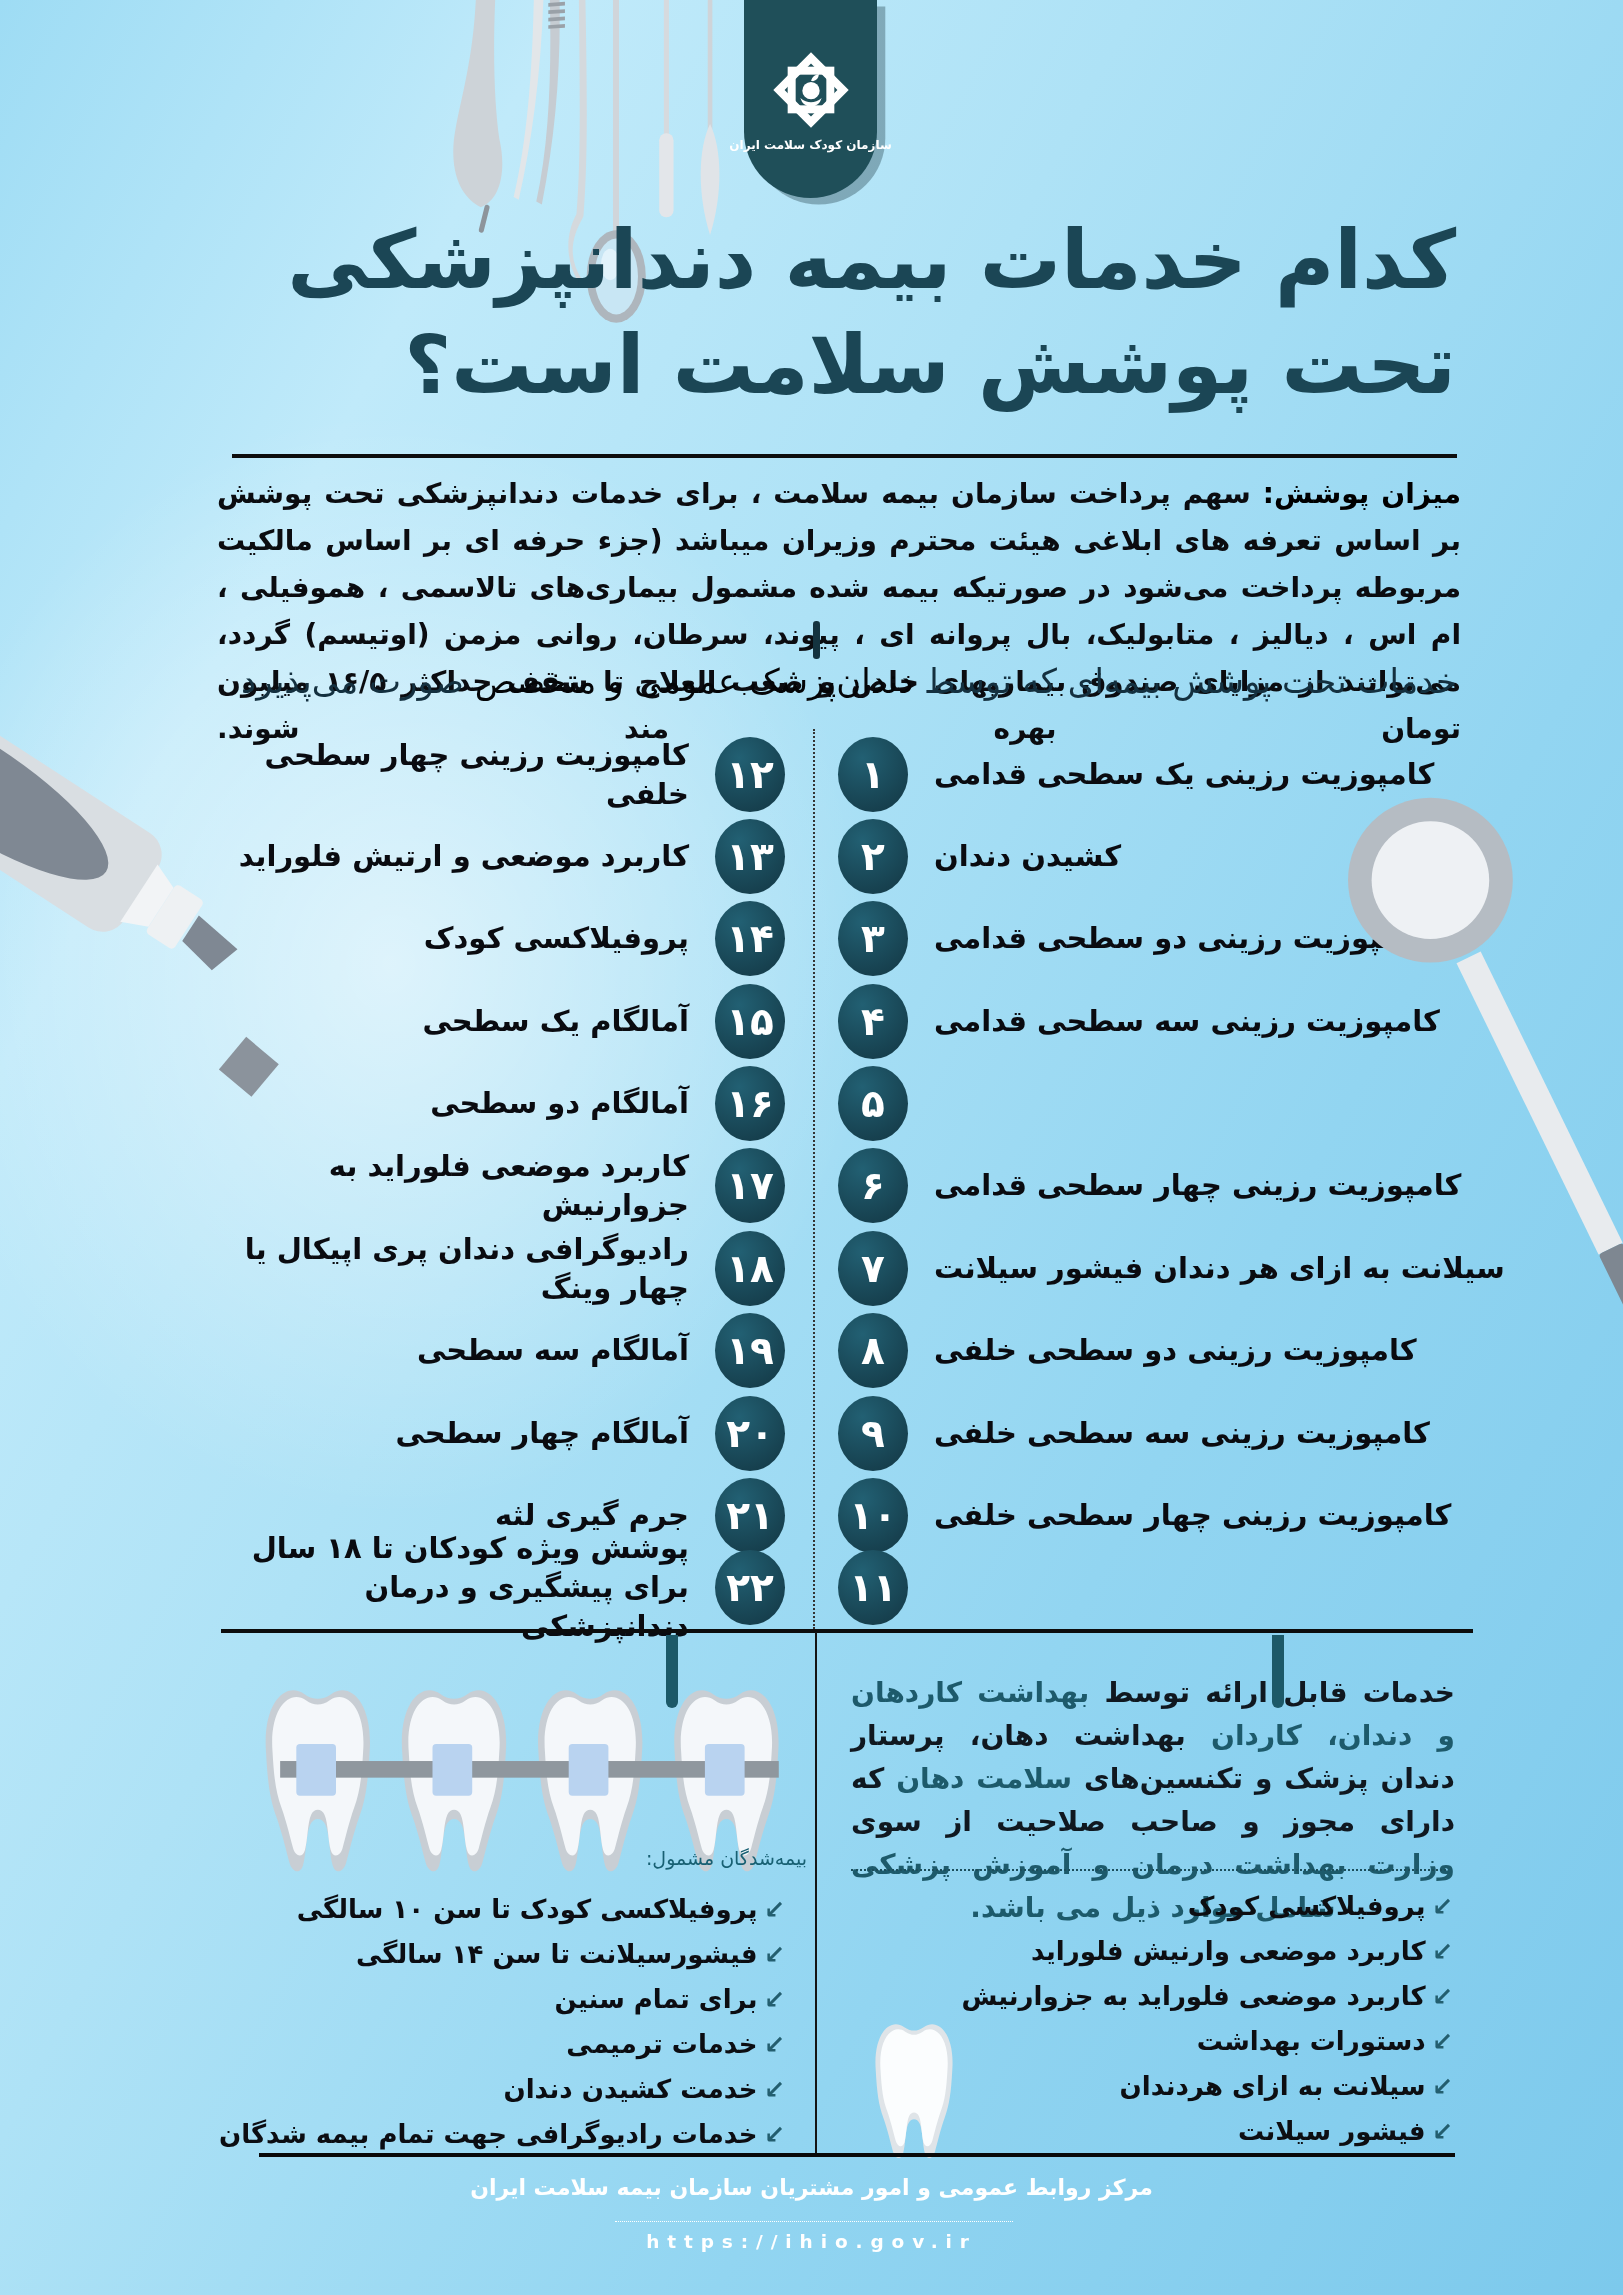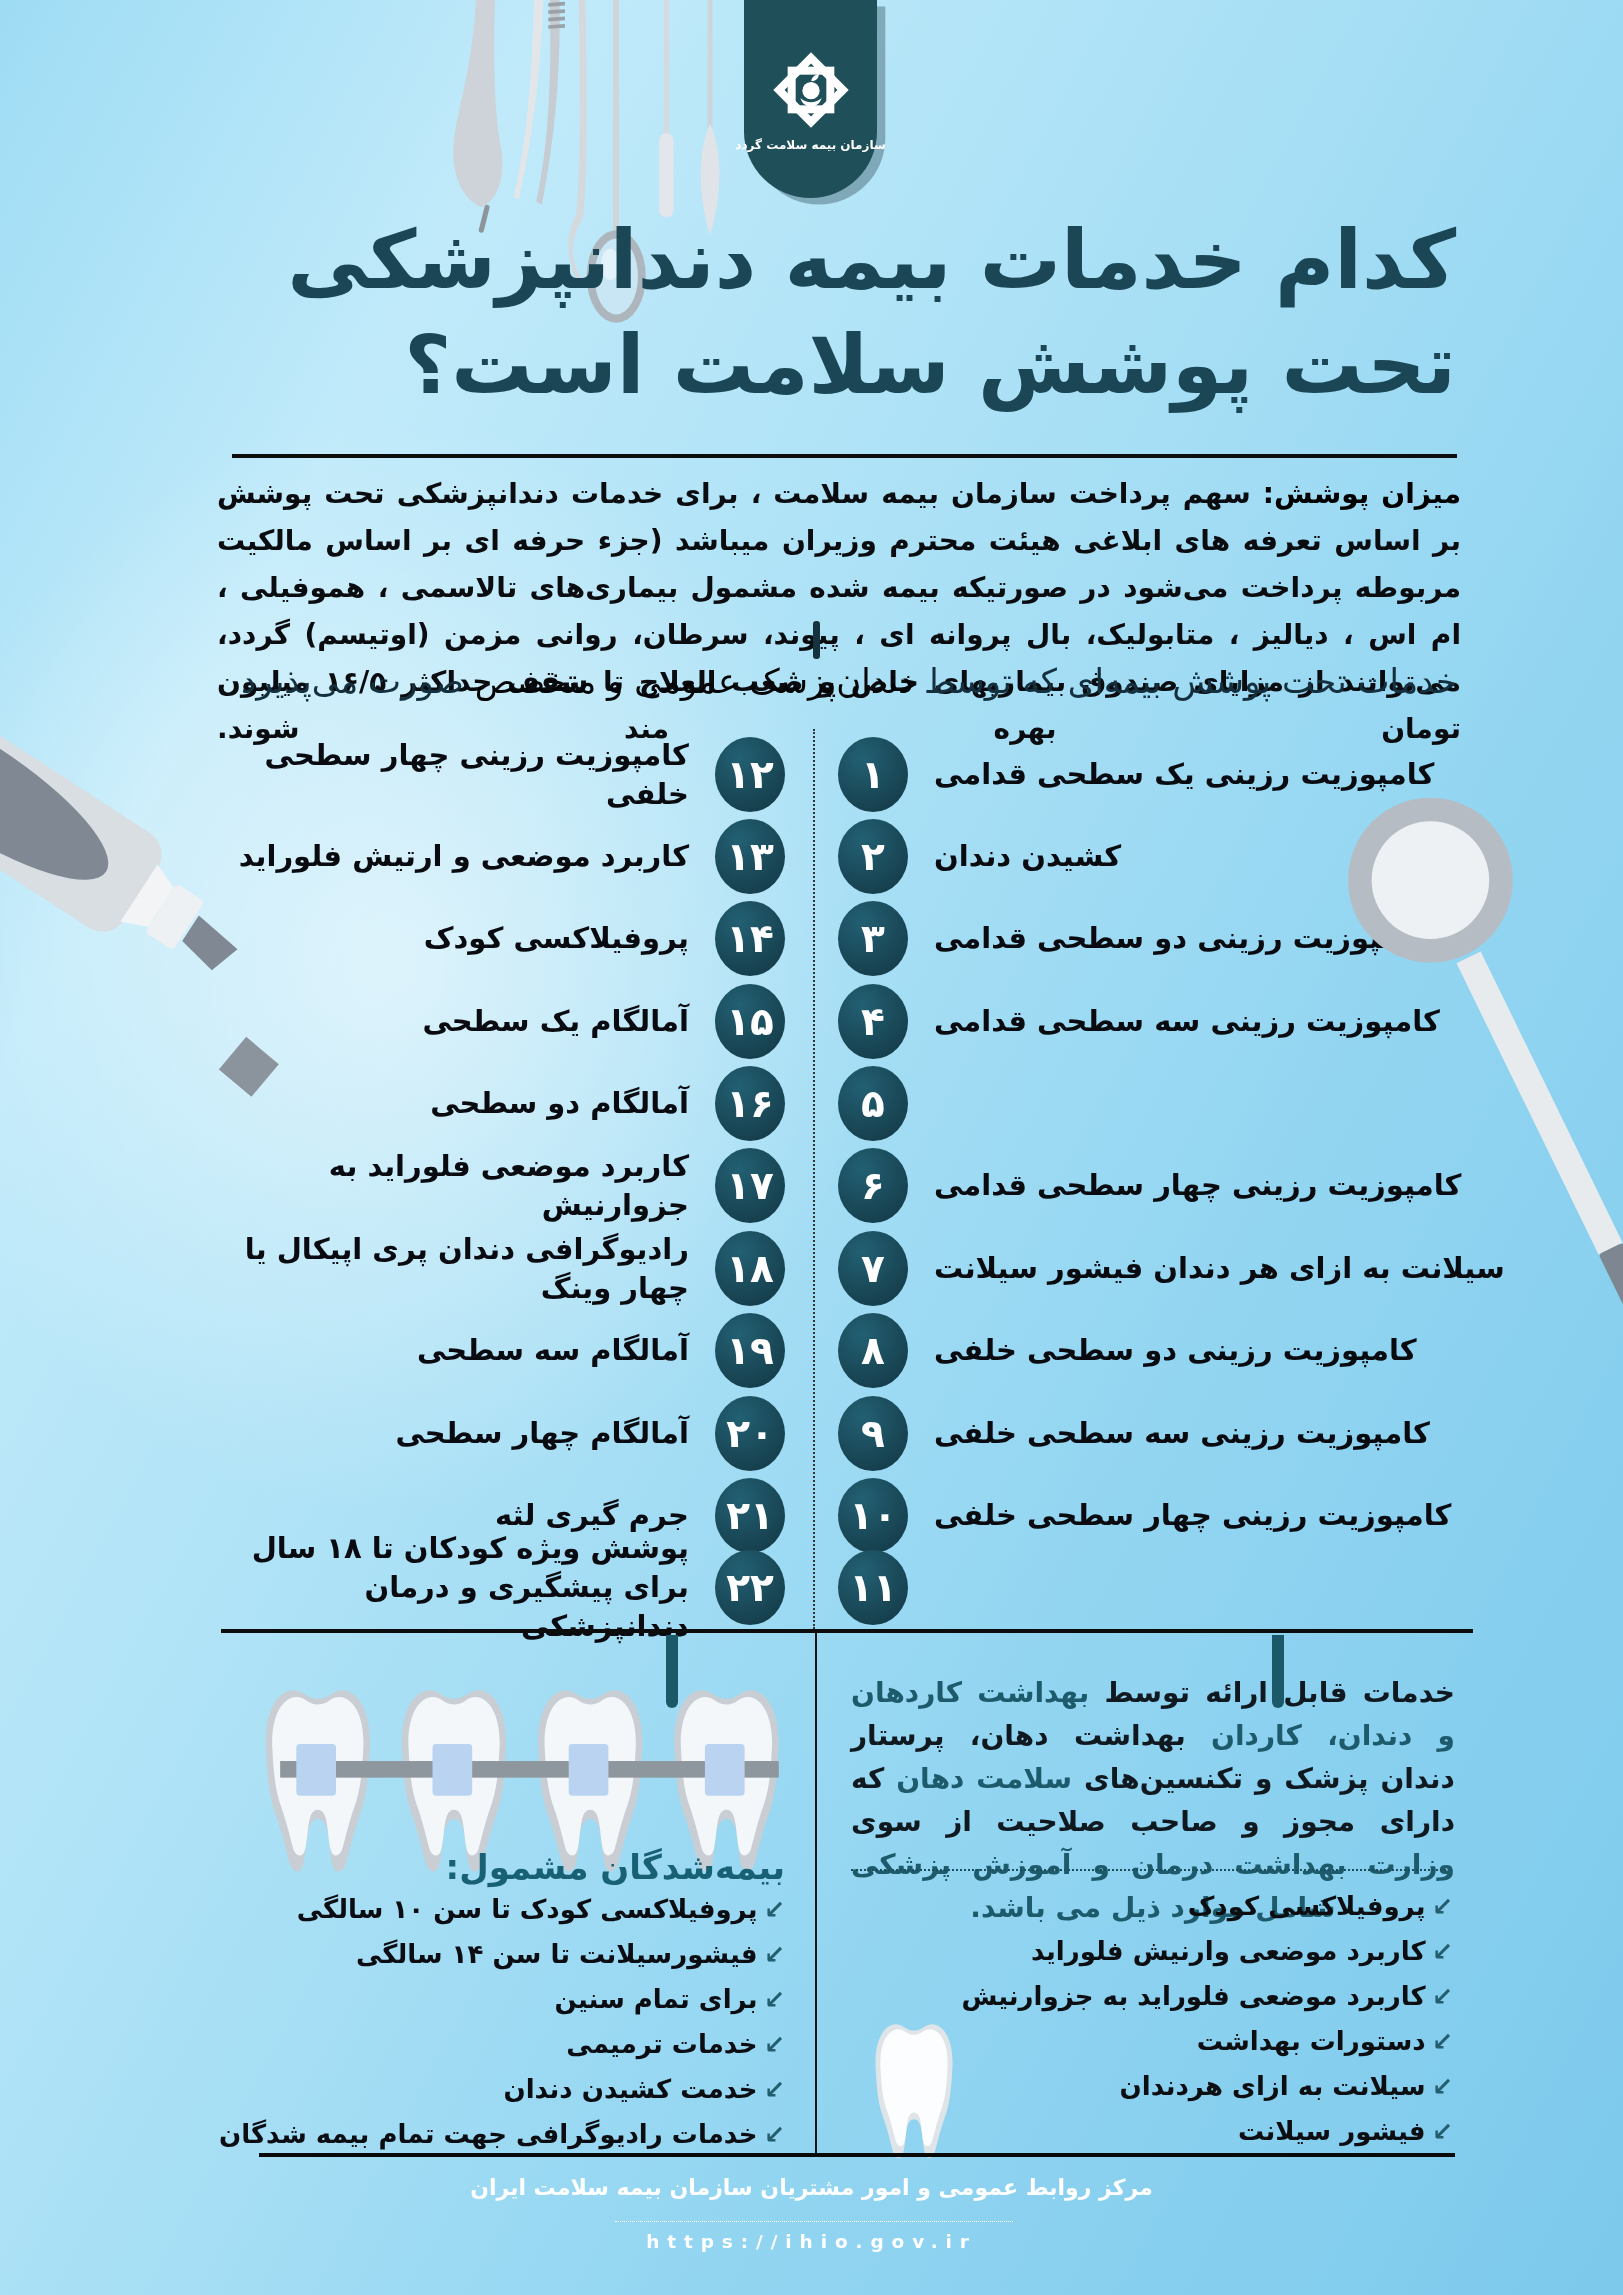--- a/index.html
+++ b/index.html
@@ -74,21 +74,21 @@
     text-align:justify; text-align-last:center;
     font-size:28px; line-height:43px; font-weight:800;
   }
   .seg-dark{color:#101820;}
   .seg-teal{color:#1d5a6b;}
   .hygiene-dotted{left:851px; top:1869px; width:595px; border-top:2.3px dotted #1b4e5c;}
   .hygiene-list{right:170px; top:1884px; direction:rtl; text-align:right;}
   .hygiene-list .li{line-height:45px; font-size:26px; font-weight:800; color:#0d0e12; white-space:nowrap;}
   .arrow{color:#235e6f; font-weight:900; font-size:25px; margin-left:2.8px; display:inline-block; margin-inline-end:6.5px;}
   
-  .insured-heading{right:838px; top:1847px; direction:rtl; font-size:34px; font-weight:700; color:#186073; white-space:nowrap;}
+  .insured-heading{right:816px; top:1847px; direction:rtl; font-size:19px; font-weight:400; color:#186073; white-space:nowrap;}
   .insured-list{right:838px; top:1887px; direction:rtl; text-align:right;}
   .insured-list .li{line-height:45px; font-size:26px; font-weight:800; color:#0c0d12; white-space:nowrap;}
   
   .footer-line1{left:0; right:0; top:2175px; text-align:center; direction:rtl; color:#fff; font-size:22px; font-weight:700;}
   .footer-dotted{left:615px; top:2221px; width:398px; border-top:1.9px dotted #fff;}
   .footer-url{left:0; right:0; top:2231px; text-align:center; color:#fff; font-size:18.5px; font-weight:700; letter-spacing:7.9px;}
 </style>
 </head>
 <body>
 
@@ -118,21 +118,21 @@
   </svg>
 
   <div class="abs badge">
     <svg class="badge-logo" width="80" height="80" viewBox="0 0 120 120">
       <rect x="26" y="26" width="68" height="68" fill="none" stroke="#fff" stroke-width="12" transform="rotate(45 60 60)"></rect>
       <rect x="31" y="31" width="58" height="58" fill="none" stroke="#fff" stroke-width="12"></rect>
       <path d="M60,46 q3,-9 12,-10 q-1,9 -9,11 Z" fill="#fff"></path>
       <circle cx="60" cy="61" r="13" fill="#fff"></circle>
       <path d="M44,72 q16,13 32,0 q-4,13 -16,13 q-12,0 -16,-13 Z" fill="#fff"></path>
     </svg>
-    <div class="badge-text">سازمان بیمه سلامت گردد</div>
+    <div class="badge-text">سازمان کودک سلامت ایران</div>
   </div>
 
   <div class="abs main-title">
     <div>کدام خدمات بیمه دندانپزشکی</div>
     <div>تحت پوشش سلامت است؟</div>
   </div>
 
   <div class="abs hr1"></div>
 
   <div class="abs intro">

